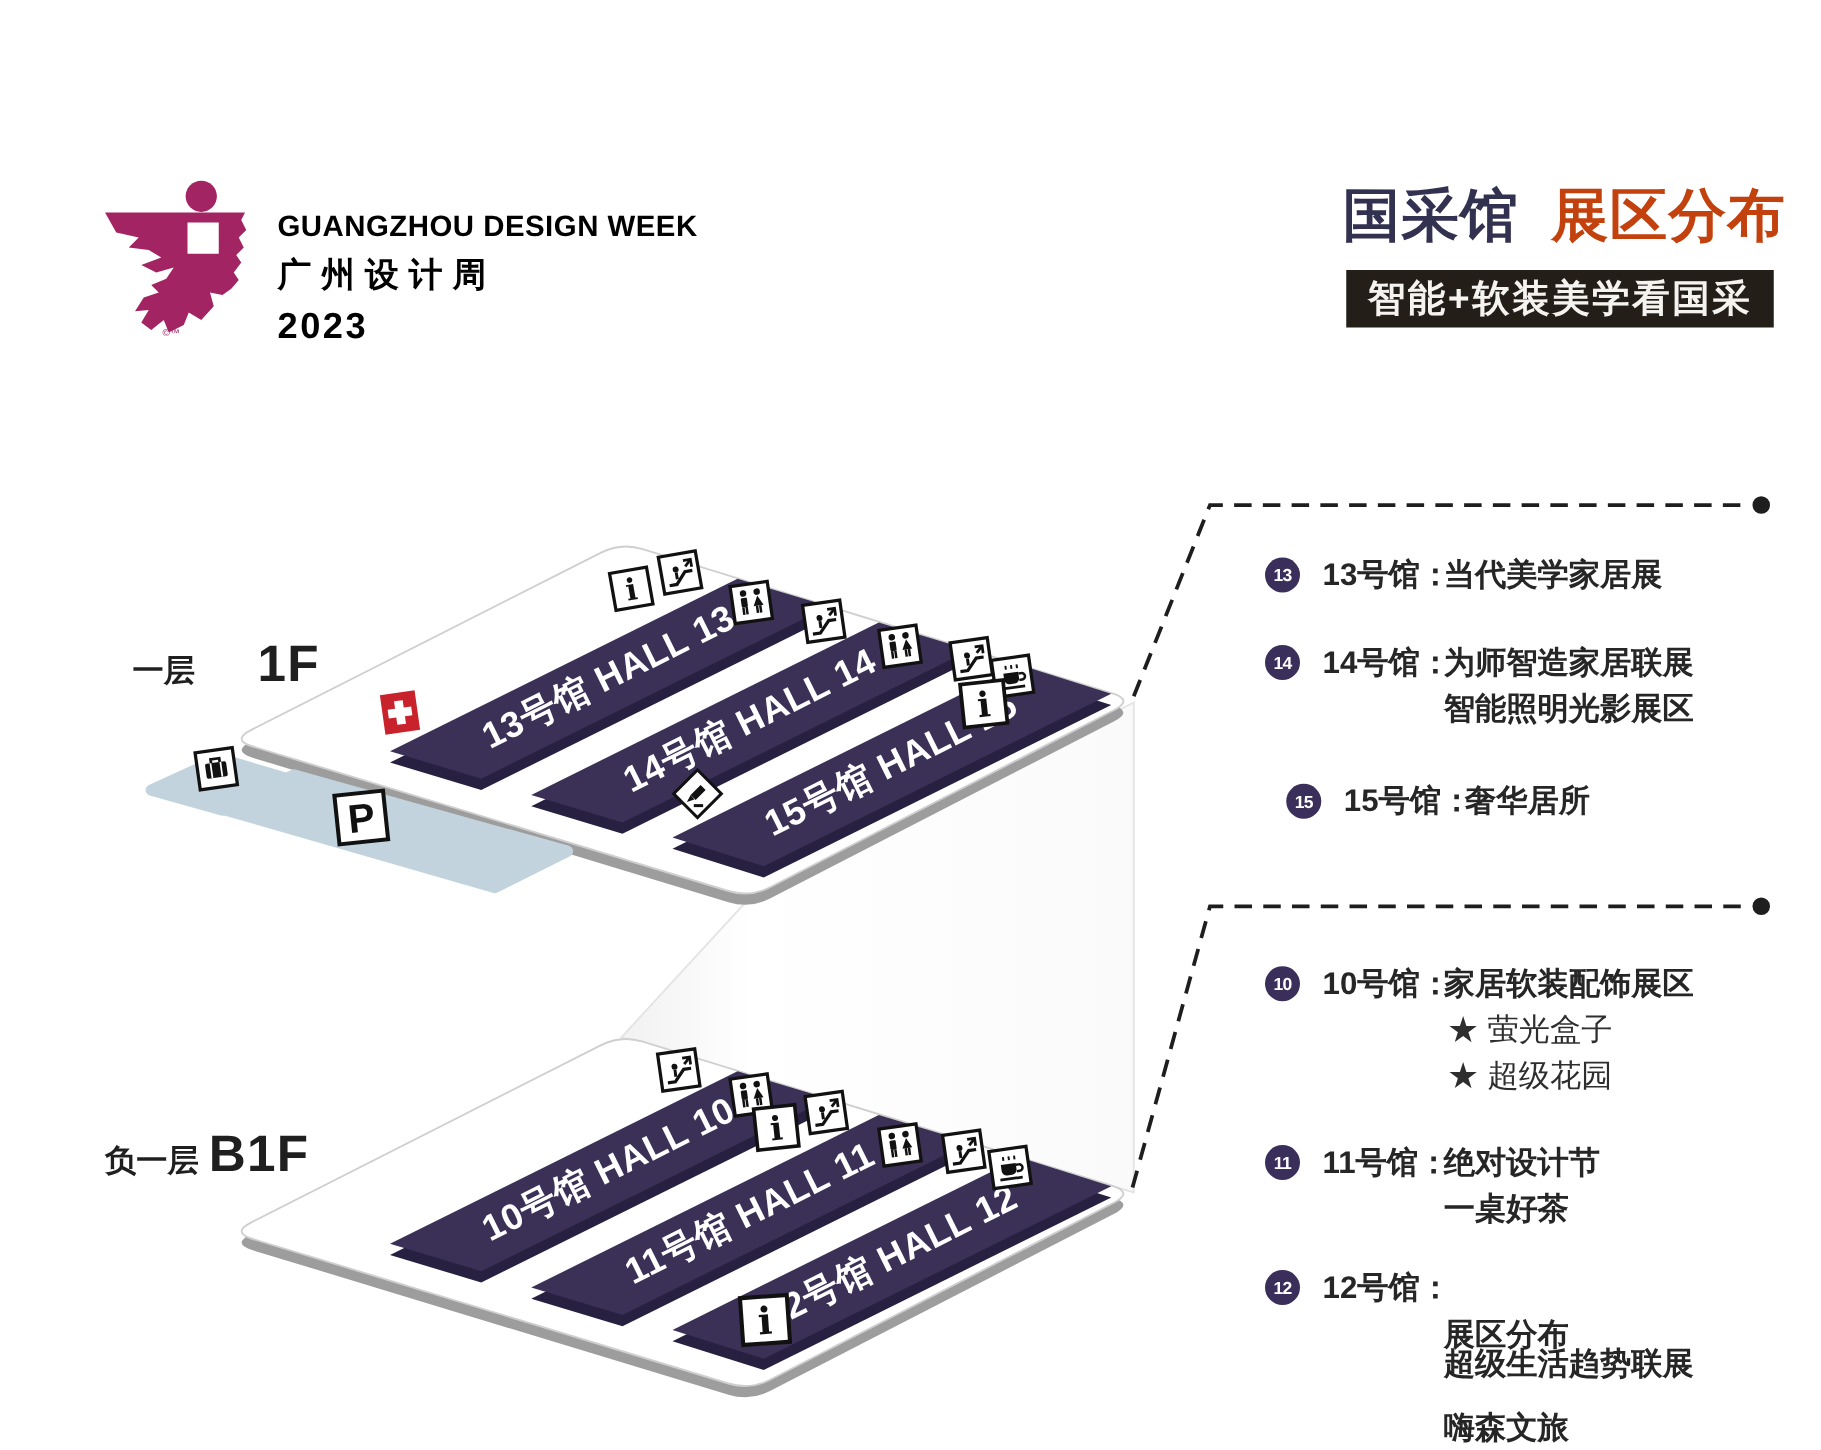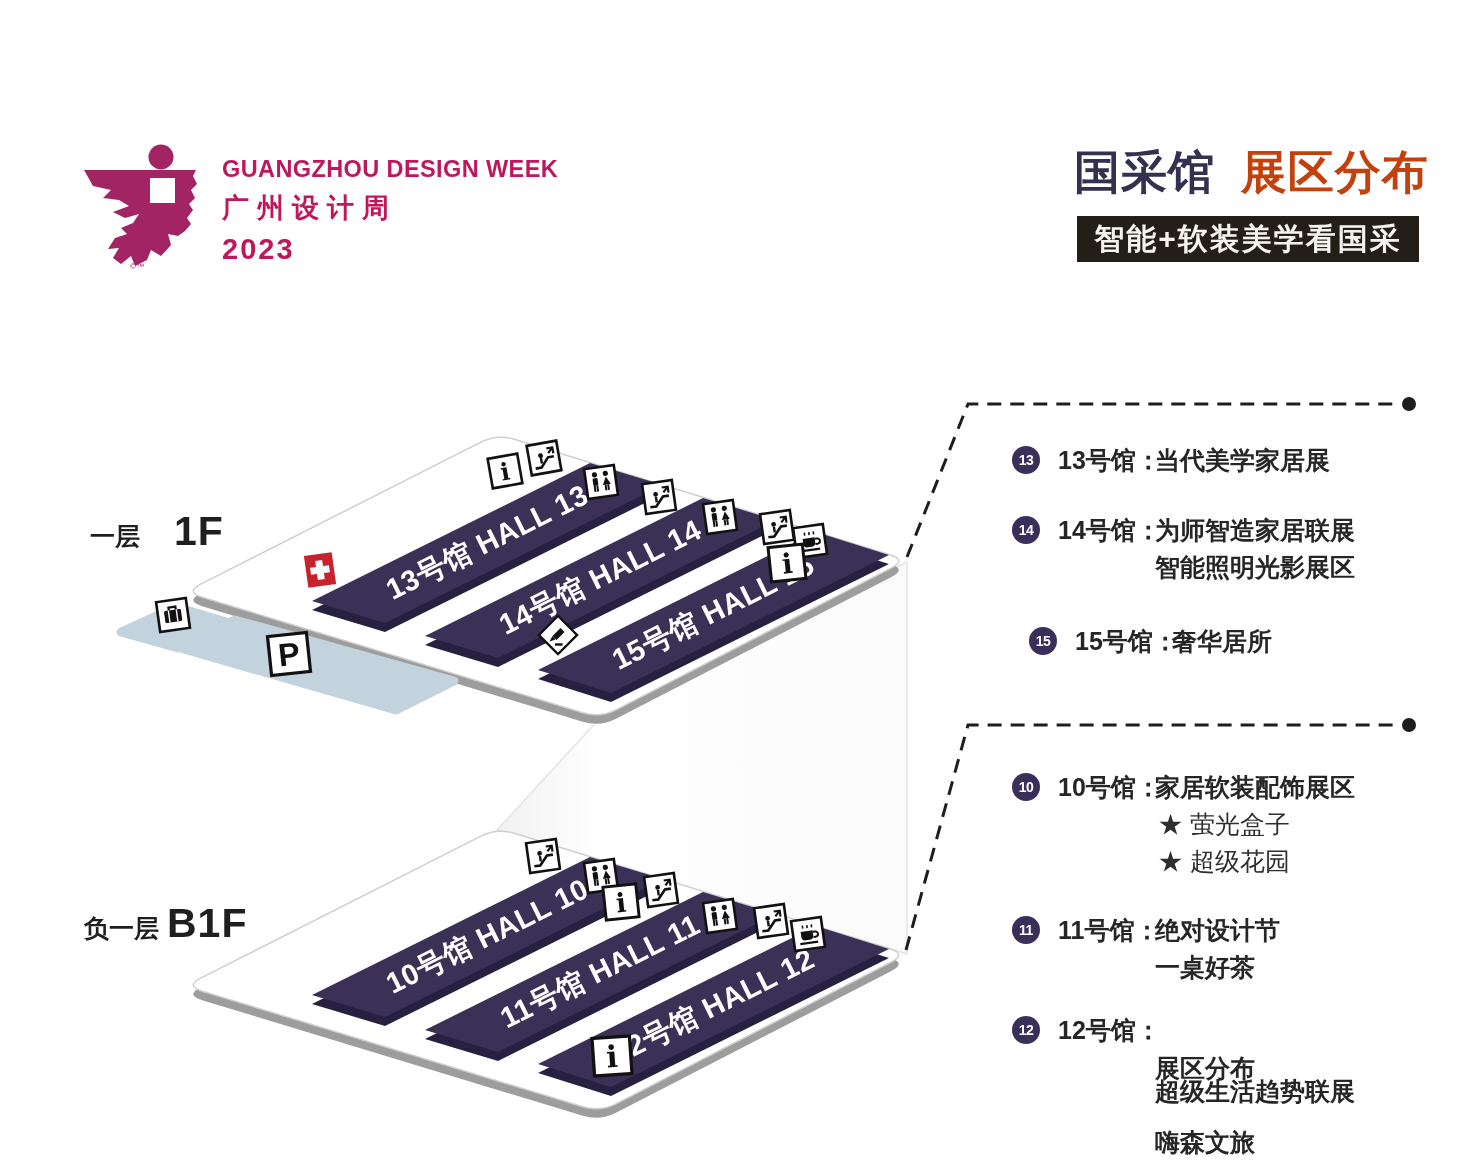--- a/index.html
+++ b/index.html
@@ -3,21 +3,21 @@
 <meta charset="utf-8">
 <style>
   * { margin:0; padding:0; box-sizing:border-box; }
   body { background:#ffffff; font-family:"Liberation Sans", sans-serif; }
   #stage { position:relative; width:1457px; height:1160px; background:#ffffff; overflow:hidden; }
   #plan-svg { position:absolute; left:0; top:0; }
 
   
   .logo { position:absolute; left:75px; top:128px; display:flex; }
   .logo-mark { width:150px; height:150px; }
-  .logo-text { position:absolute; left:147px; top:28px; width:330px; color:#be185d; }
+  .logo-text { position:absolute; left:147px; top:40px; width:330px; color:#000000; }
   .logo-en { font-size:23.5px; font-weight:bold; letter-spacing:0.4px; white-space:nowrap; }
   .logo-cn { font-size:27px; font-weight:600; letter-spacing:8px; margin-top:7px; white-space:nowrap; }
   .logo-year { font-size:29px; font-weight:bold; letter-spacing:2px; margin-top:7px; }
 
   
   .header { position:absolute; left:1074px; top:142px; width:346px; }
   .header-title { font-size:46px; font-weight:bold; letter-spacing:1px; white-space:nowrap; }
   .header-title .hl { color:#333150; }
   .header-title .rest { color:#c2410c; margin-left:12px; }
   .subtitle-box { margin-left:3px; margin-top:12px; width:342px; height:46px; background:#241E19;
@@ -212,21 +212,21 @@
   <div class="header">
     <div class="header-title">
       <span class="hl">国采馆</span>
       <span class="rest">展区分布</span>
     </div>
     <div class="subtitle-box">
       <span>智能+软装美学看国采</span>
     </div>
   </div>
 
-  <div class="floor-label" style="left:90px; top:508px;">
+  <div class="floor-label" style="left:106px; top:508px;gap:16px;">
     <span class="fl-cn">一层</span>
     <span class="fl-code">1F</span>
   </div>
   <div class="floor-label" style="left:84px; top:900px;">
     <span class="fl-cn">负一层</span>
     <span class="fl-code" style="margin-left:8px;">B1F</span>
   </div>
 
   <div class="legend-item" style="top:446px; height:32px;">
     <span class="lnum">13</span>

